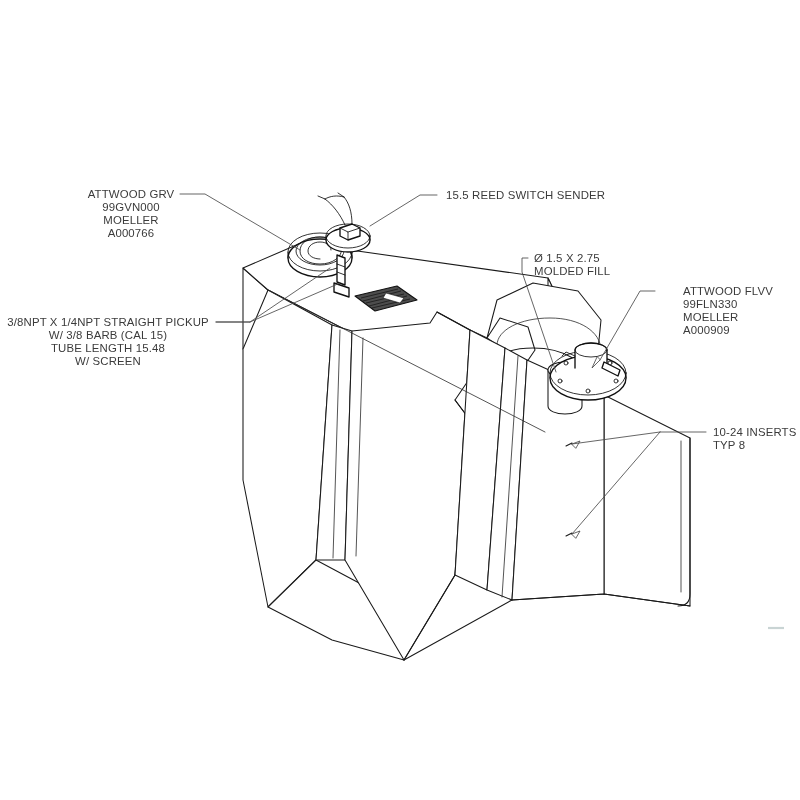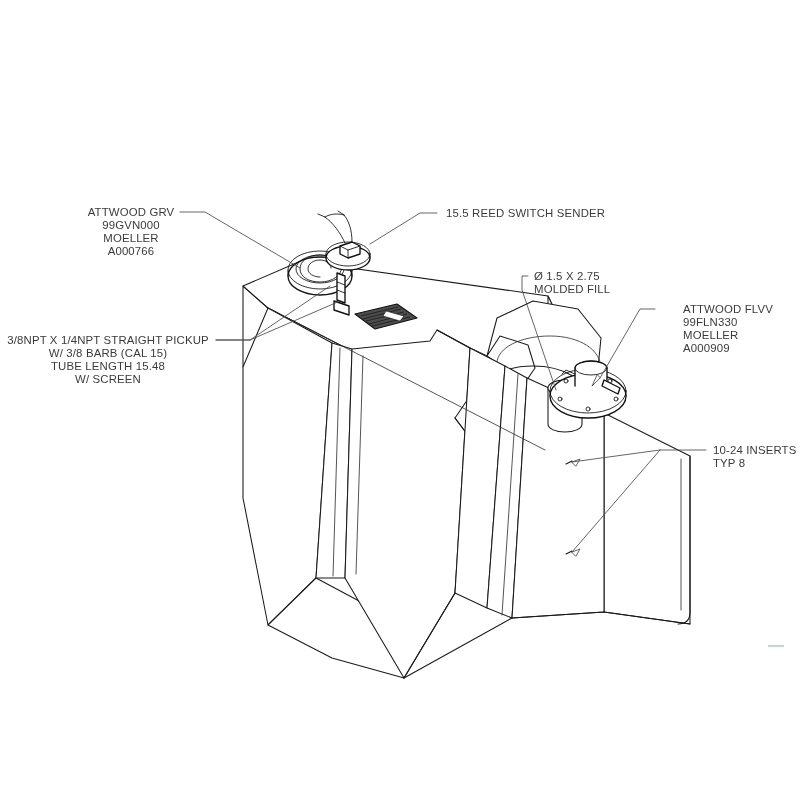--- a/index.html
+++ b/index.html
@@ -10,21 +10,21 @@
   }
   body {
     width: 800px;
     height: 800px;
     position: relative;
     overflow: hidden;
     font-family: "Liberation Sans", sans-serif;
   }
   #drawing-root {
     position: absolute;
-    left: 0; top: 18px;
+    left: 0; top: 0;
     width: 800px;
     height: 632px;
   }
   svg.sheet {
     display: block;
     width: 800px;
     height: 800px;
   }
   text {
     font-family: "Liberation Sans", sans-serif;

